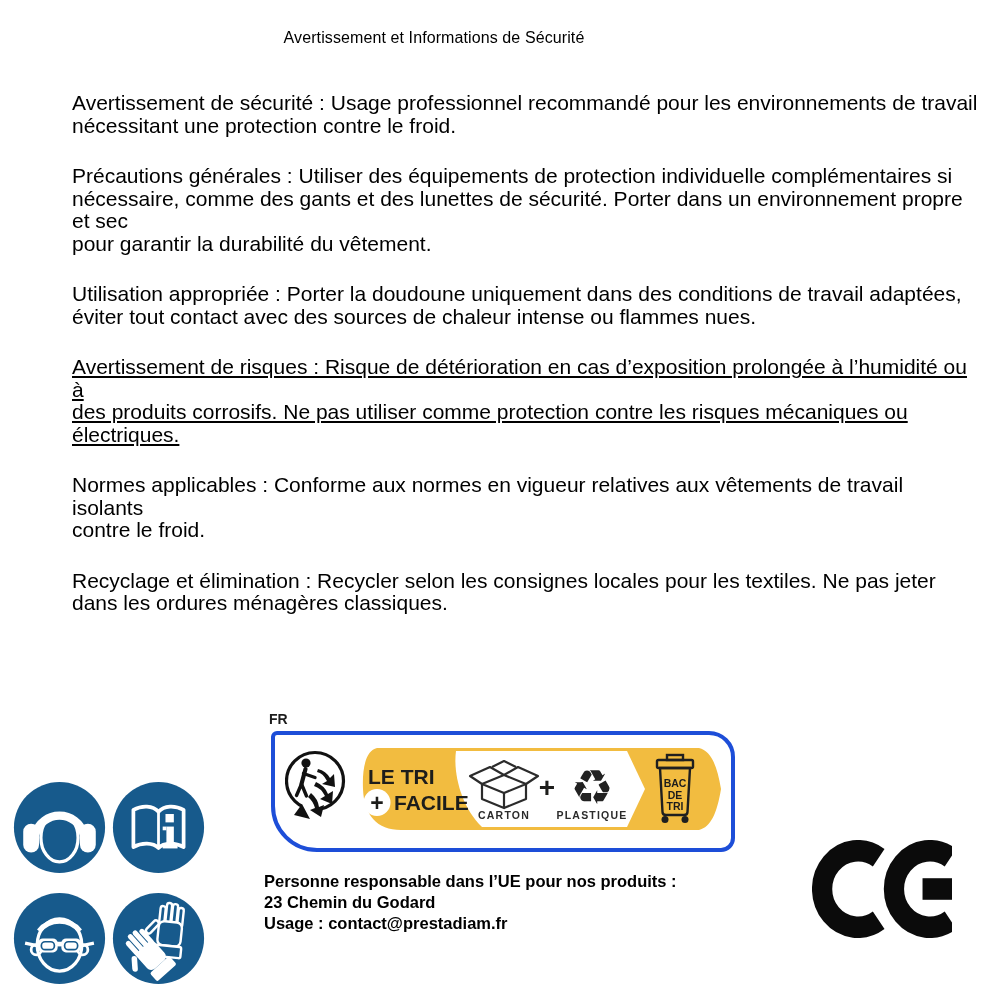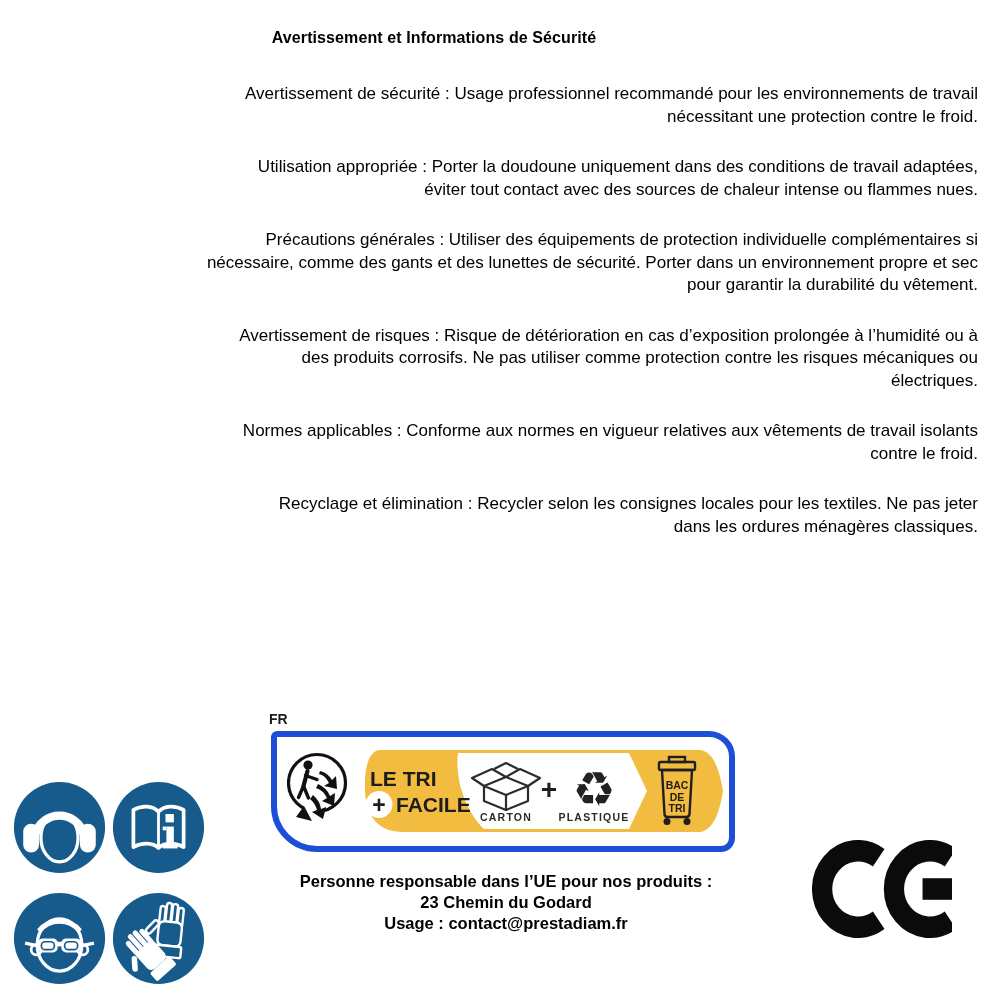--- a/index.html
+++ b/index.html
@@ -3,80 +3,80 @@
 <meta charset="utf-8">
 <style>
   * { margin:0; padding:0; box-sizing:border-box; }
   html,body { background:#ffffff; }
   body {
     width:1005px; height:1005px; position:relative; overflow:hidden;
     font-family:"Liberation Sans", sans-serif; color:#000;
   }
   .page-title {
     position:absolute; top:29px; left:0; width:868px;
-    text-align:center; font-size:16px; font-weight:bold; letter-spacing:.1px;
+    text-align:center; font-size:16px; font-weight:normal; letter-spacing:.1px;
   }
   .content { position:absolute; left:72px; top:79px; width:906px; }
   .para {
-    font-size:17px; line-height:22.5px; white-space:pre-line;
-    margin:4px 0 28px 0; color:#000;text-align:right;
-  }
-  .gap-lg { margin-top:10px; }
+    font-size:21px; line-height:22.5px; white-space:pre-line;
+    margin:13px 0 28px 0; color:#000;
+  }
+  .gap-lg { margin-top:10px;text-decoration:underline; }
 
   .icon-grid {
     position:absolute; left:13px; top:781px;
     display:grid; grid-template-columns:93px 93px; grid-auto-rows:93px;
     column-gap:6px; row-gap:18px;
   }
   .m-icon { width:93px; height:93px; display:block; }
 
   .fr-label {
     position:absolute; left:269px; top:711px;
     font-size:14px; font-weight:bold; color:#1c1c1c;
   }
   .infotri-box {
     position:absolute; left:271px; top:731px; width:464px; height:121px;
-    background:#fff; border:6px solid #1d4ed8;
+    background:#fff; border:4px solid #1d4ed8;
     border-radius:6px 26px 14px 46px;
   }
   .triman { position:absolute; left:10px; top:13px; width:66px; height:88px; }
   .banner { position:absolute; left:80px; top:12px; width:370px; height:84px; }
   .banner svg { display:block; width:370px; height:84px; }
   .separez {
     position:absolute; top:96px; right:25px;
     font-size:15px; font-weight:bold; font-style:italic; color:#1b1b1b;
     white-space:nowrap;
   }
 
   .responsible {
-    position:absolute; left:256px; top:871px; width:500px;
-    text-align:center; font-weight:bold; font-size:16.5px; line-height:21px;
+    position:absolute; left:264px; top:871px; width:500px;
+    font-weight:bold; font-size:16.5px; line-height:21px;
     color:#000;
   }
   .ce-mark { position:absolute; left:812px; top:840px; width:140px; height:98px; }
 
   .b-text { font-family:"Liberation Sans", sans-serif; font-weight:bold; fill:#1d1d1b; }
   .lbl { font-family:"Liberation Sans", sans-serif; font-weight:bold; fill:#2b2b2b; letter-spacing:1.2px; }
   .bin-txt { font-family:"Liberation Sans", sans-serif; font-weight:bold; fill:#1c1c1c; }
 </style>
 </head>
 <body>
 
 <div>
 
   <div class="page-title">Avertissement et Informations de Sécurité</div>
 
   <div class="content">
     <p class="para">Avertissement de sécurité : Usage professionnel recommandé pour les environnements de travail
 nécessitant une protection contre le froid.</p>
-    <p class="para">Utilisation appropriée : Porter la doudoune uniquement dans des conditions de travail adaptées,
-éviter tout contact avec des sources de chaleur intense ou flammes nues.</p>
     <p class="para">Précautions générales : Utiliser des équipements de protection individuelle complémentaires si
 nécessaire, comme des gants et des lunettes de sécurité. Porter dans un environnement propre et sec
 pour garantir la durabilité du vêtement.</p>
+    <p class="para">Utilisation appropriée : Porter la doudoune uniquement dans des conditions de travail adaptées,
+éviter tout contact avec des sources de chaleur intense ou flammes nues.</p>
     <p class="para gap-lg">Avertissement de risques : Risque de détérioration en cas d’exposition prolongée à l’humidité ou à
 des produits corrosifs. Ne pas utiliser comme protection contre les risques mécaniques ou
 électriques.</p>
     <p class="para">Normes applicables : Conforme aux normes en vigueur relatives aux vêtements de travail isolants
 contre le froid.</p>
     <p class="para">Recyclage et élimination : Recycler selon les consignes locales pour les textiles. Ne pas jeter
 dans les ordures ménagères classiques.</p>
   </div>
 
   <div class="icon-grid">

